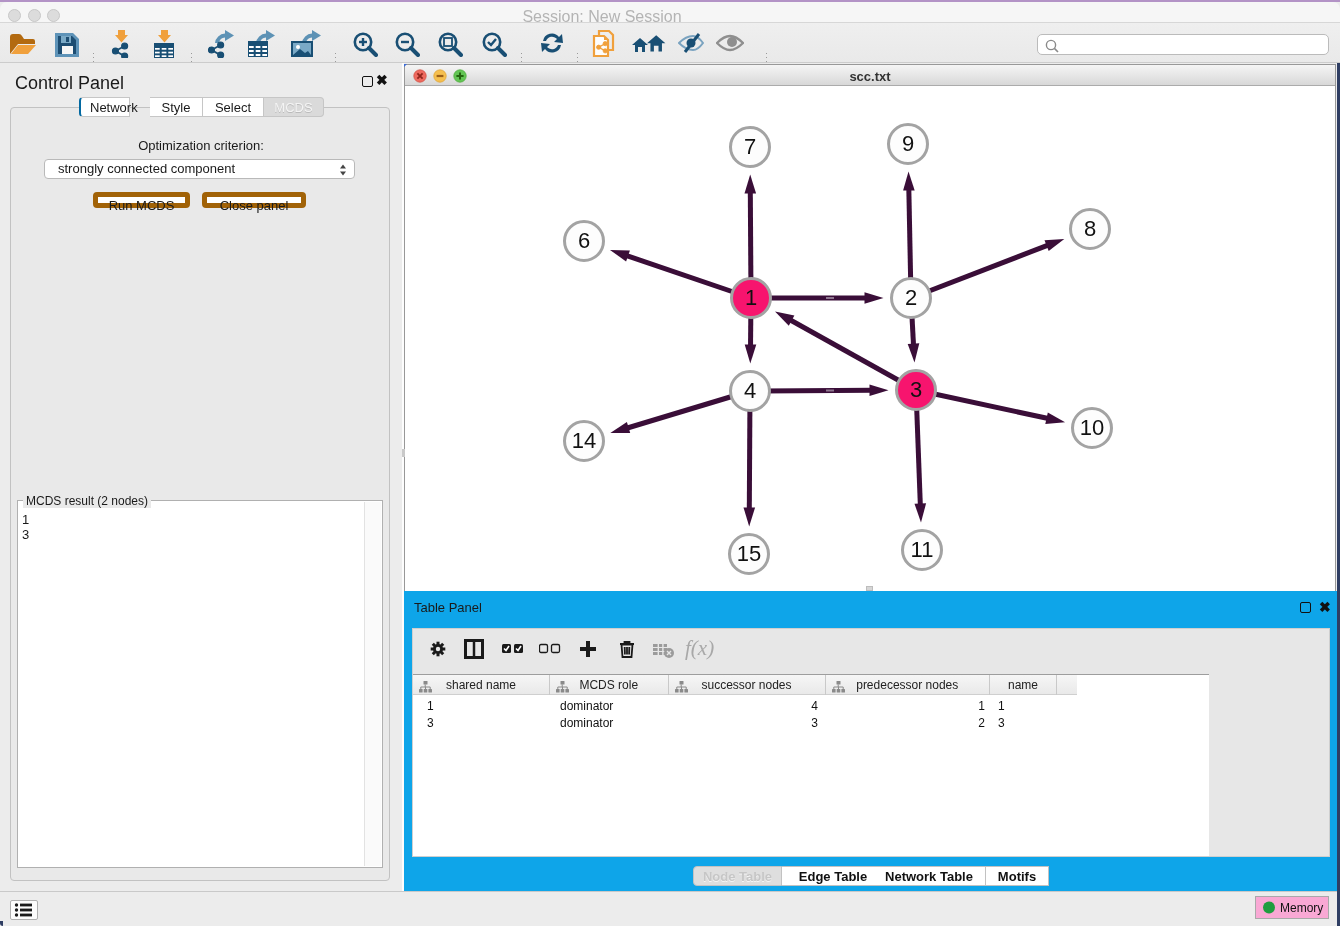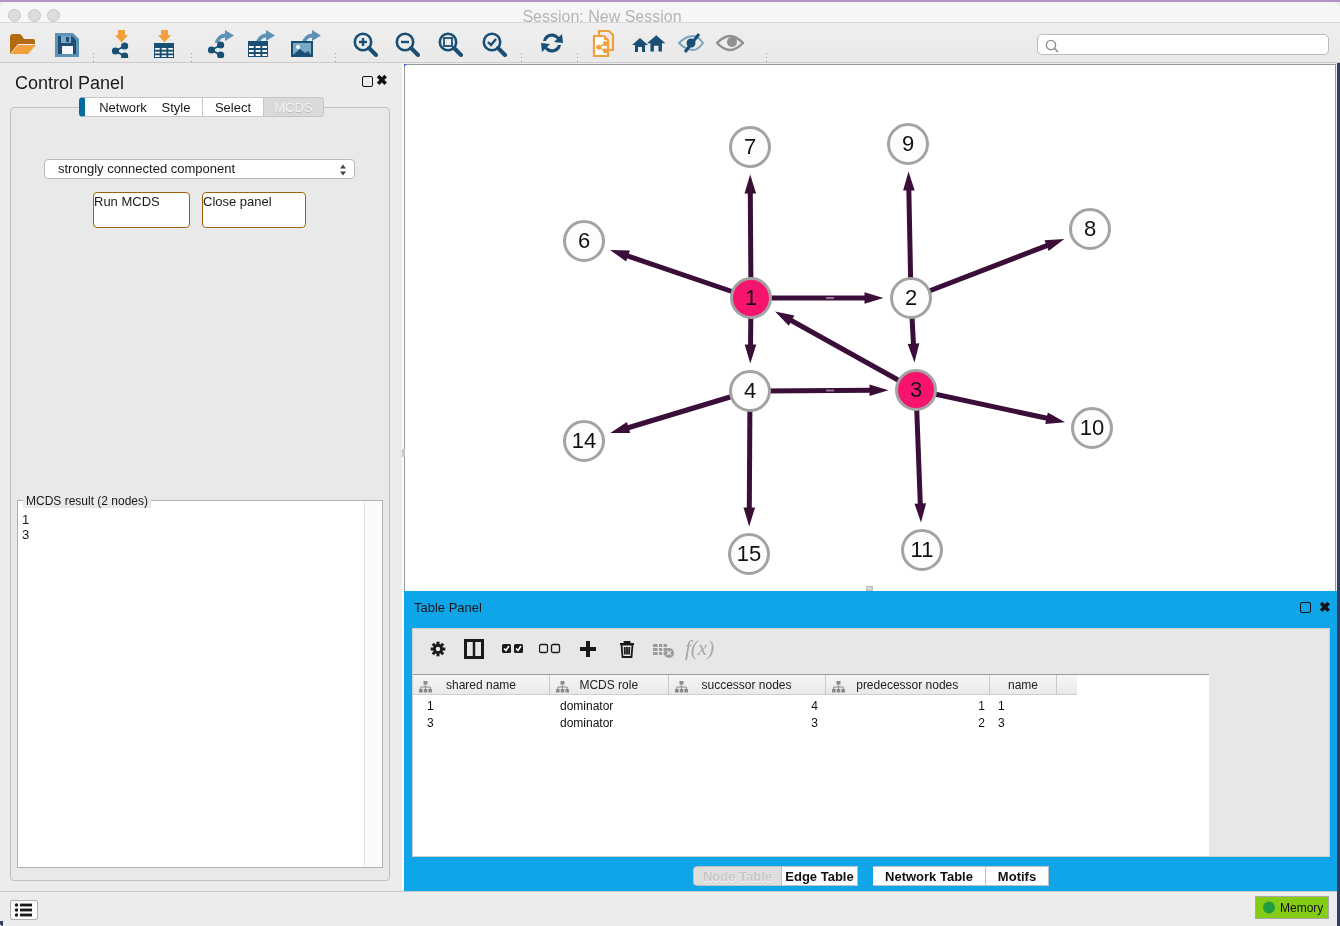--- a/index.html
+++ b/index.html
@@ -16,27 +16,27 @@
 .tsep { position:absolute; top:30px; width:1px; height:27px; background-image:linear-gradient(#9a9a9a 33%, rgba(0,0,0,0) 0%); background-size:1px 4px; }
 #search { left:1037px; top:34px; width:292px; height:21px; background:#fff; border:1px solid #bbb; border-radius:5px; }
 
 
 #cpanel { left:0; top:63px; width:402px; height:828px; background:#ececec; }
 #cpanel-title { left:15px; top:10px; font-size:18px; color:#1a1a1a; }
 #cp-float { left:362px; top:13px; width:11px; height:11px; border:1.5px solid #111; border-radius:2px; }
 #cp-close { left:376px; top:9px; font-size:14px; font-weight:bold; color:#111; }
 #tabpane { left:10px; top:44px; width:380px; height:774px; background:#e9e9e9; border:1px solid #c2c2c2; border-radius:4px; }
 .cptab { position:absolute; top:34px; height:20px; line-height:20px; text-align:center; font-size:13px; background:#fff; border:1px solid #c6c6c6; border-left:none; color:#1a1a1a; }
-#tab-network { left:79px; width:83px; border-left:6px solid #0369a1; border-radius:4px 0 0 4px; }
+#tab-network { left:79px; width:51px; border-left:2px solid #0369a1; border-radius:4px 0 0 4px;padding-left:9px; }
 #tab-style { left:150px; width:53px; }
 #tab-select { left:203px; width:61px; }
 #tab-mcds { left:264px; width:60px; background:#dadada; color:#f4f4f4; border-radius:0 4px 4px 0; text-shadow:0 1px 0 #bbb; }
 #optlabel { left:0px; top:75px; width:402px; text-align:center; font-size:13px; color:#1a1a1a; }
 #combo { left:44px; top:96px; width:311px; height:20px; background:#fff; border:1px solid #b9b9b9; border-radius:4px; font-size:13px; line-height:18px; padding-left:13px; color:#1a1a1a; }
-.btn { position:absolute; top:129px; height:36px; line-height:18px; font-size:13px; color:#1a1a1a; background:#fff; border:1px solid #a16207; border-radius:4px; }
+.btn { position:absolute; top:129px; height:16px; line-height:18px; text-align:center; font-size:13px; color:#1a1a1a; background:#fff; border:5px solid #a16207; border-radius:4px; }
 #btn-run { left:93px; width:97px; }
 #btn-close { left:202px; width:104px; }
 #fieldset { left:17px; top:437px; width:366px; height:368px; border:1px solid #b0b0b0; background:#fff; }
 #fieldset-legend { left:23px; top:431px; font-size:12px; color:#1a1a1a; background:#e9e9e9; padding:0 3px; }
 #fs-text { left:22px; top:449px; font-size:13px; line-height:15px; color:#1a1a1a; }
 #fs-scroll { left:364px; top:439px; width:17px; height:364px; background:#fafafa; border-left:1px solid #e2e2e2; }
 
 
 #netwin { left:404px; top:64px; width:932px; height:527px; border:1px solid #989898; border-bottom:none; background:#fff; }
 #nw-titlebar { left:0px; top:0px; width:930px; height:21px; background:linear-gradient(#f5f5f5,#d8d8d8); border-bottom:1px solid #ababab; }
@@ -51,28 +51,28 @@
 #tp-box { left:8px; top:37px; width:918px; height:229px; background:#e7e7e7; border:1px solid #cfcfcf; }
 #tp-table { left:0px; top:45px; width:796px; height:182px; background:#fff; border-top:1px solid #9d9d9d; }
 #th-row { left:0; top:0; width:664px; height:20px; background:linear-gradient(#f6f6f6,#e9e9e9); border-bottom:1px solid #cfcfcf; font-size:12px; color:#222; }
 .thcell { position:absolute; top:0; height:20px; line-height:20px; text-align:center; border-right:1px solid #c9c9c9; }
 .thicon { position:absolute; top:4px; left:6px; }
 .trow { position:absolute; font-size:12px; color:#111; height:17px; line-height:17px; }
 .tcell { position:absolute; }
 #tp-tabs { left:0; top:275px; width:933px; }
 .tptab { position:absolute; top:0; height:20px; line-height:20px; text-align:center; font-size:13px; font-weight:bold; background:#fff; border:1px solid #c2c2c2; border-left:none; color:#111; }
 #tt-node { left:289px; width:89px; border-left:1px solid #c2c2c2; border-radius:4px 0 0 4px; background:#dedede; color:#c6c6c6; text-shadow:0 1px 0 #f5f5f5; }
-#tt-edge { left:378px; width:76px; }
+#tt-edge { left:378px; width:103px; }
 #tt-nettab { left:469px; width:113px; }
 #tt-motifs { left:582px; width:63px; }
 
 
 #statusbar { left:0; top:891px; width:1340px; height:35px; background:#ececec; border-top:1px solid #c9c9c9; }
 #st-btn { left:10px; top:8px; width:28px; height:20px; background:#fcfcfc; border:1px solid #b0b0b0; border-radius:2px; }
-#mem-btn { left:1255px; top:4px; width:74px; height:23px; background:#84cc16; border:1px solid #a9a9a9; font-size:12px; color:#111; }
+#mem-btn { left:1255px; top:4px; width:74px; height:23px; background:#f9a8d4; border:1px solid #a9a9a9; font-size:12px; color:#111; }
 #rightedge { left:1337px; top:63px; width:3px; height:863px; background:#2f3e63; }
 </style>
 </head>
 <body>
 <div class="abs" id="purpletop"></div>
 <div class="abs" id="titlebar">
   <div class="tl" style="left:8px;"></div>
   <div class="tl" style="left:28px;"></div>
   <div class="tl" style="left:47px;"></div>
   <div class="abs" id="apptitle">Session: New Session</div>
@@ -224,33 +224,45 @@
 
 <div class="abs" id="cpanel">
   <div class="abs" id="cpanel-title">Control Panel</div>
   <div class="abs" id="cp-float"></div>
   <div class="abs" id="cp-close">✖</div>
   <div class="abs" id="tabpane"></div>
   <div class="abs cptab" id="tab-network">Network</div>
   <div class="abs cptab" id="tab-style">Style</div>
   <div class="abs cptab" id="tab-select">Select</div>
   <div class="abs cptab" id="tab-mcds">MCDS</div>
+  <div class="abs" id="optlabel">Optimization criterion:</div>
   <div class="abs" id="combo">strongly connected component<svg class="abs" style="right:7px; top:4px;" width="8" height="12" viewBox="0 0 8 12">
         <path d="M4,0.5 L7,4.5 L1,4.5 Z" fill="#444"></path>
         <path d="M4,11.5 L7,7.5 L1,7.5 Z" fill="#444"></path>
       </svg></div>
   <div class="abs btn" id="btn-run">Run MCDS</div>
   <div class="abs btn" id="btn-close">Close panel</div>
   <div class="abs" id="fieldset"></div>
   <div class="abs" id="fs-scroll"></div>
   <div class="abs" id="fieldset-legend">MCDS result (2 nodes)</div>
   <div class="abs" id="fs-text">1<br>3</div>
 </div>
 
 <div class="abs" id="netwin">
+  <div class="abs" id="nw-titlebar">
+    <svg class="abs" style="left:8px; top:4px;" width="60" height="14" viewBox="0 0 60 14">
+      <circle cx="7" cy="7" r="6.2" fill="#ee6a5f" stroke="#d25549" stroke-width="0.8"></circle>
+      <path d="M4.4,4.4 L9.6,9.6 M9.6,4.4 L4.4,9.6" stroke="#90241b" stroke-width="1.8"></path>
+      <circle cx="27" cy="7" r="6.2" fill="#f5bf4f" stroke="#dfa73b" stroke-width="0.8"></circle>
+      <rect x="3.6" y="5.9" width="6.8" height="2.2" fill="#9a5f18" transform="translate(20,0)"></rect>
+      <circle cx="47" cy="7" r="6.2" fill="#62c554" stroke="#53ad41" stroke-width="0.8"></circle>
+      <path d="M47,3.4 L47,10.6 M43.4,7 L50.6,7" stroke="#23650f" stroke-width="2"></path>
+    </svg>
+    <div class="abs" id="nw-title">scc.txt</div>
+  </div>
   <div class="abs" id="canvas">
     <svg width="935" height="505" viewBox="0 0 935 505">
 <g stroke="#3a0e38" stroke-width="5" fill="#3a0e38">
 <line x1="346.0" y1="211.0" x2="345.3" y2="103.5"></line>
 <polygon stroke="none" points="345.2,87.5 351.1,106.5 339.5,106.5"></polygon>
 <line x1="346.0" y1="211.0" x2="220.2" y2="168.1"></line>
 <polygon stroke="none" points="205.0,162.9 224.9,163.5 221.1,174.5"></polygon>
 <line x1="346.0" y1="211.0" x2="462.5" y2="211.0"></line>
 <polygon stroke="none" points="478.5,211.0 459.5,216.8 459.5,205.2"></polygon>
 <line x1="346.0" y1="211.0" x2="345.5" y2="260.5"></line>

